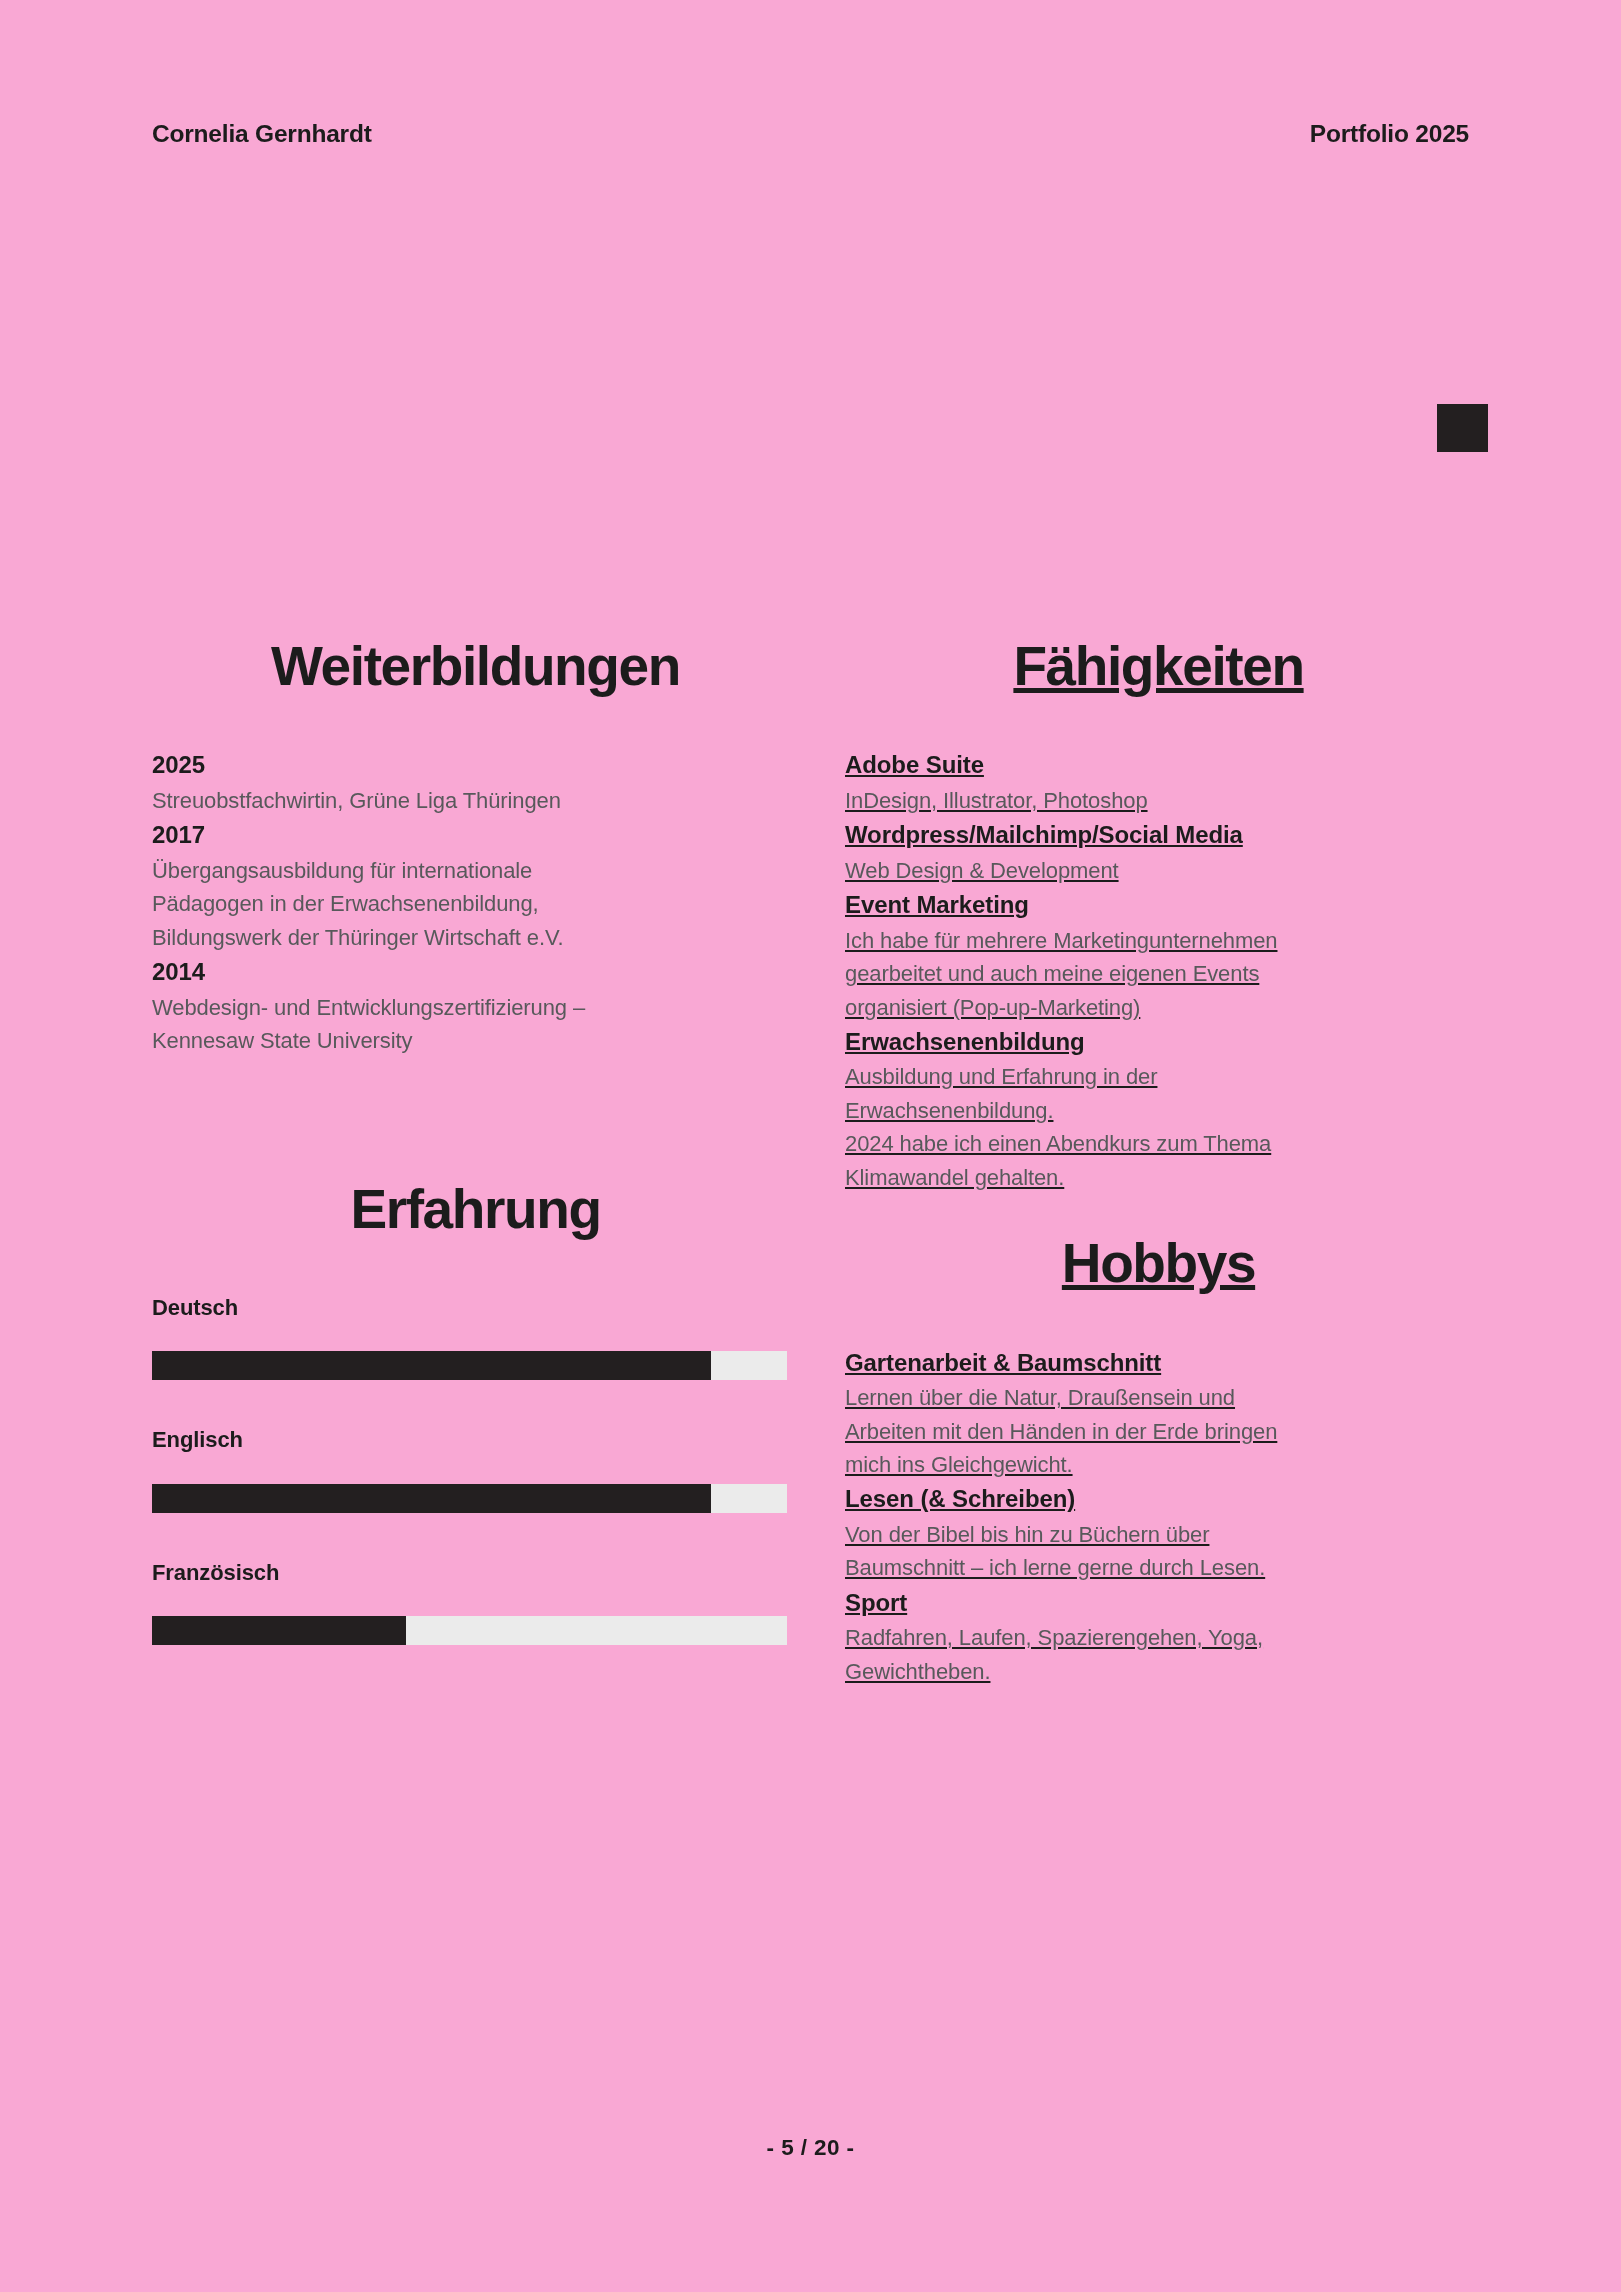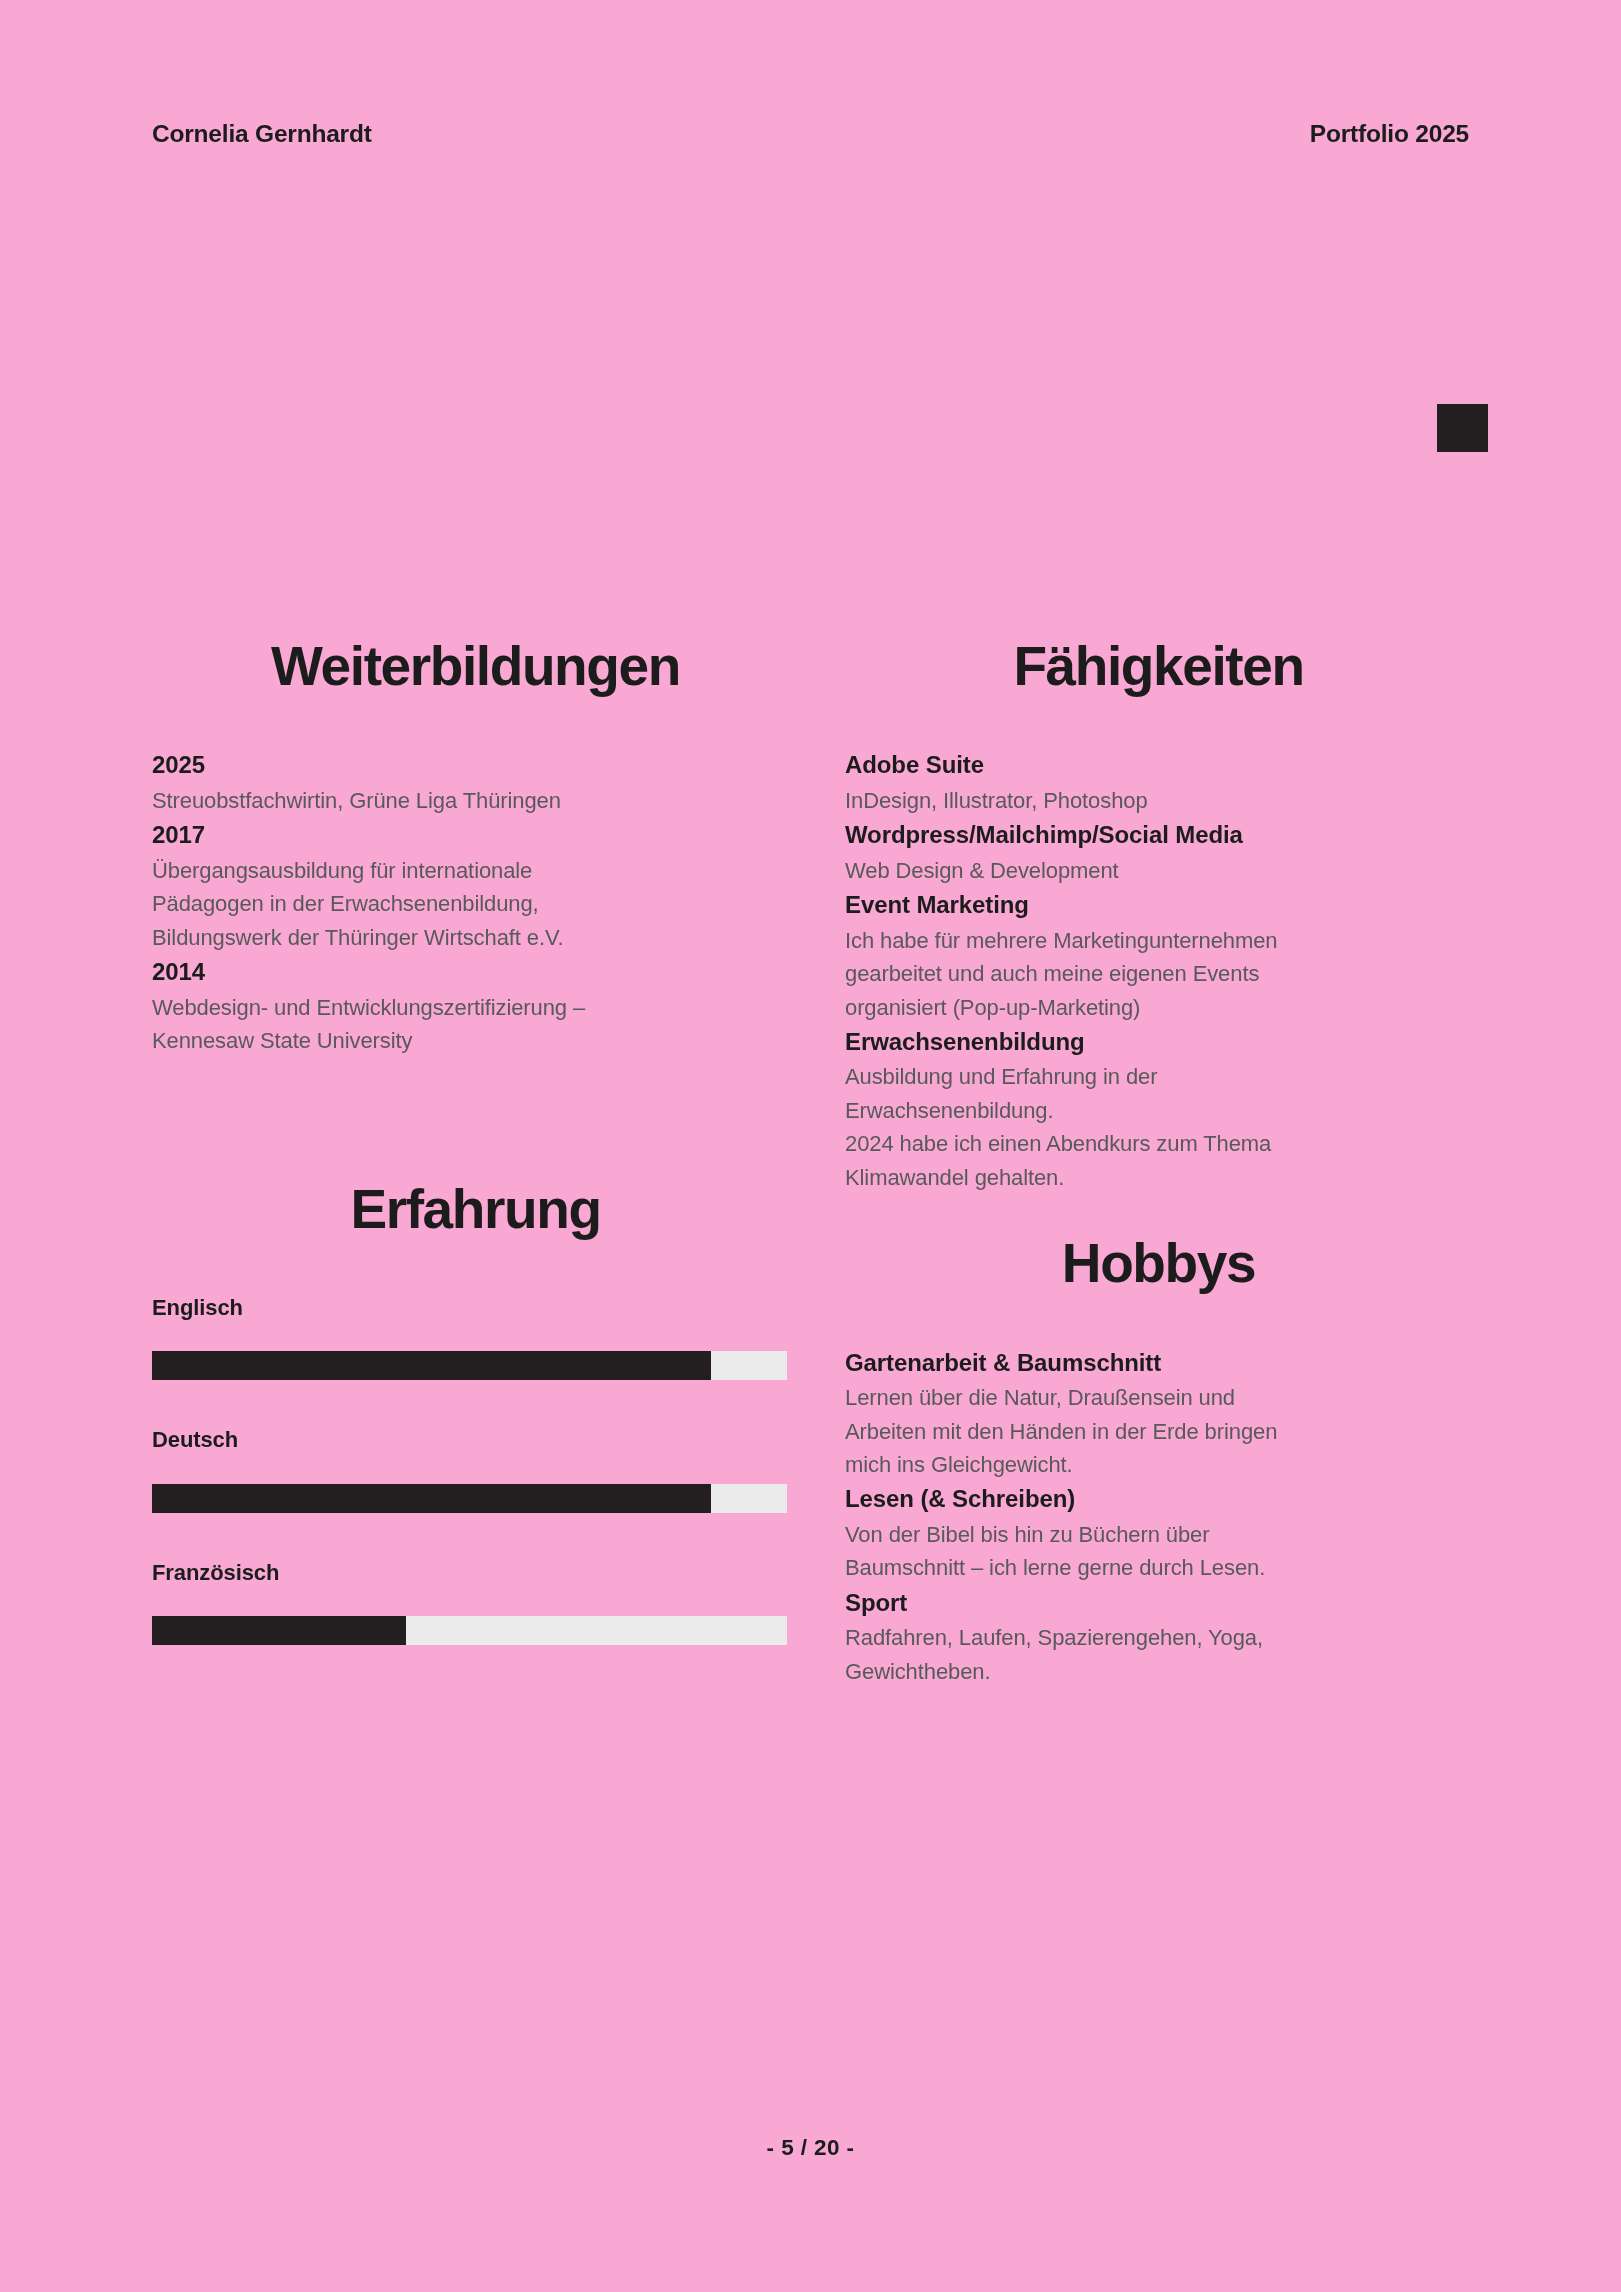--- a/index.html
+++ b/index.html
@@ -55,20 +55,21 @@
     position: absolute;
     top: 637px;
     left: 152px;
     width: 647px;
   }
   .col-right {
     position: absolute;
     top: 637px;
     left: 845px;
     width: 627px;
+    text-decoration: underline;
   }
 
   h1.section-title {
     font-size: 55px;
     line-height: 1.08;
     font-weight: bold;
     letter-spacing: -1.4px;
     margin: 0 0 51px 0;
     color: #1c1c1c;
     text-align: center;
@@ -167,27 +168,27 @@
     </div>
     <div class="entry">
       <div class="entry-label">2014</div>
       <div class="entry-text">Webdesign- und Entwicklungszertifizierung –
 Kennesaw State University</div>
     </div>
 
     <h1 class="section-title second">Erfahrung</h1>
 
     <div class="lang-block">
-      <div class="lang-name">Englisch</div>
+      <div class="lang-name">Deutsch</div>
       <div class="lang-bar">
         <div class="lang-bar-fill" style="width:88%"></div>
       </div>
     </div>
     <div class="lang-block">
-      <div class="lang-name">Deutsch</div>
+      <div class="lang-name">Englisch</div>
       <div class="lang-bar">
         <div class="lang-bar-fill" style="width:88%"></div>
       </div>
     </div>
     <div class="lang-block">
       <div class="lang-name">Französisch</div>
       <div class="lang-bar">
         <div class="lang-bar-fill" style="width:40%"></div>
       </div>
     </div>

